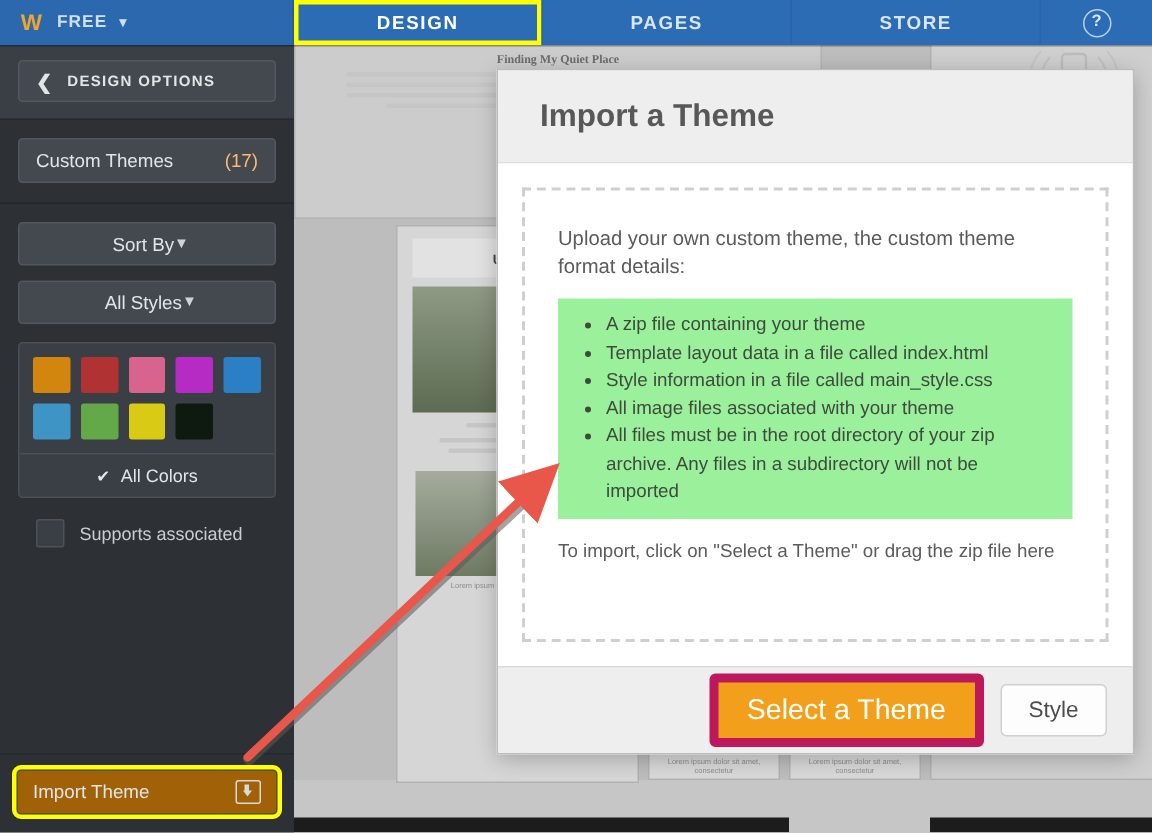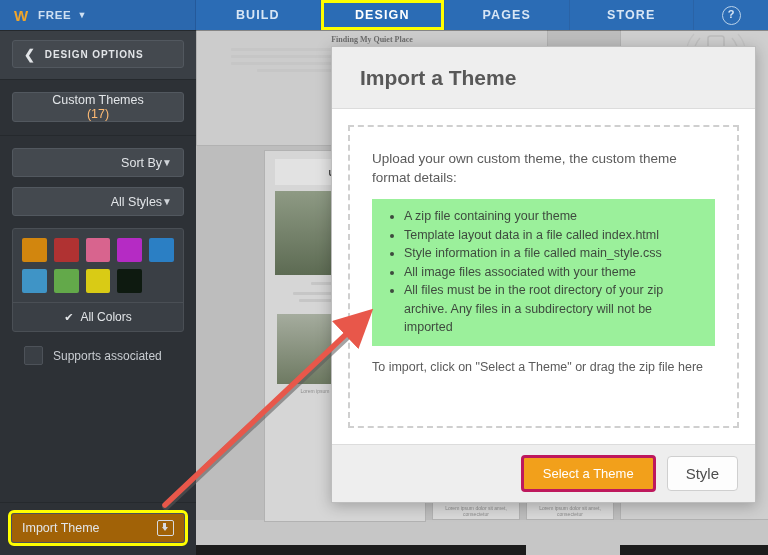--- a/index.html
+++ b/index.html
@@ -95,25 +95,24 @@
   .chev-left {
     display: inline-block; margin-right: 9px;
     color: #e2e5e8; font-size: 13px; line-height: 1;
     font-weight: bold;
   }
   .sb-block { padding: 12px 12px 13px 12px; border-bottom: 1px solid #25292d; }
   .sb-block.nb { border-bottom: none; }
   .sb-row {
     display: flex; align-items: center; justify-content: space-between;
     width: 100%;
-    flex-direction: column;
   }
   .sb-btn.tall { height: 30px; font-size: 12.5px; }
   .sb-count { color: #fdba74; font-size: 12.5px; }
-  .sb-btn.select { justify-content: flex-end; height: 29px; font-size: 12.5px; margin-top: 0; padding-left: 16px; }
+  .sb-btn.select { justify-content: center; height: 29px; font-size: 12.5px; margin-top: 0; padding-left: 16px; }
   .sb-btn + .sb-btn { margin-top: 10px; }
   .chev-down { color: #cfd3d8; font-size: 10px; }
 
   .swatch-panel {
     background: #3a3f45;
     border: 1px solid #4a4f55;
     border-radius: 3px;
     padding: 9px 9px 0 9px;
   }
   .swatch-grid {
@@ -290,23 +289,23 @@
     background: #eeeeee;
     border-top: 1px solid #dcdcdc;
     display: flex; align-items: center; justify-content: flex-end;
     padding-right: 17px;
     box-sizing: border-box;
     gap: 11px;
   }
   .btn-primary {
     background: #f2a01b;
     color: #ffffff;
-    border: 3px solid #be185d;
+    border: 6px solid #be185d;
     border-radius: 4px;
-    font-size: 13px;
+    font-size: 19px;
     padding: 9px 19px;
     line-height: 1;
   }
   .btn-secondary {
     background: #fdfdfd;
     color: #4d4d4d;
     border: 1px solid #cfcfcf;
     border-radius: 4px;
     font-size: 15px;
     padding: 9px 18px;
@@ -386,21 +385,20 @@
     </div>
   </div>
 
   <div class="topbar">
     <div class="brand">
       <span class="brand-logo">W</span>
       <span class="brand-label">FREE</span>
       <span class="brand-caret">▼</span>
     </div>
     <div class="navtabs">
-      <div class="navtab">BUILD</div>
       <div class="navtab active">DESIGN</div>
       <div class="navtab">PAGES</div>
       <div class="navtab">STORE</div>
     </div>
     <div class="navhelp">
       <div class="help-circle">?</div>
     </div>
   </div>
 
   <div class="sidebar">

